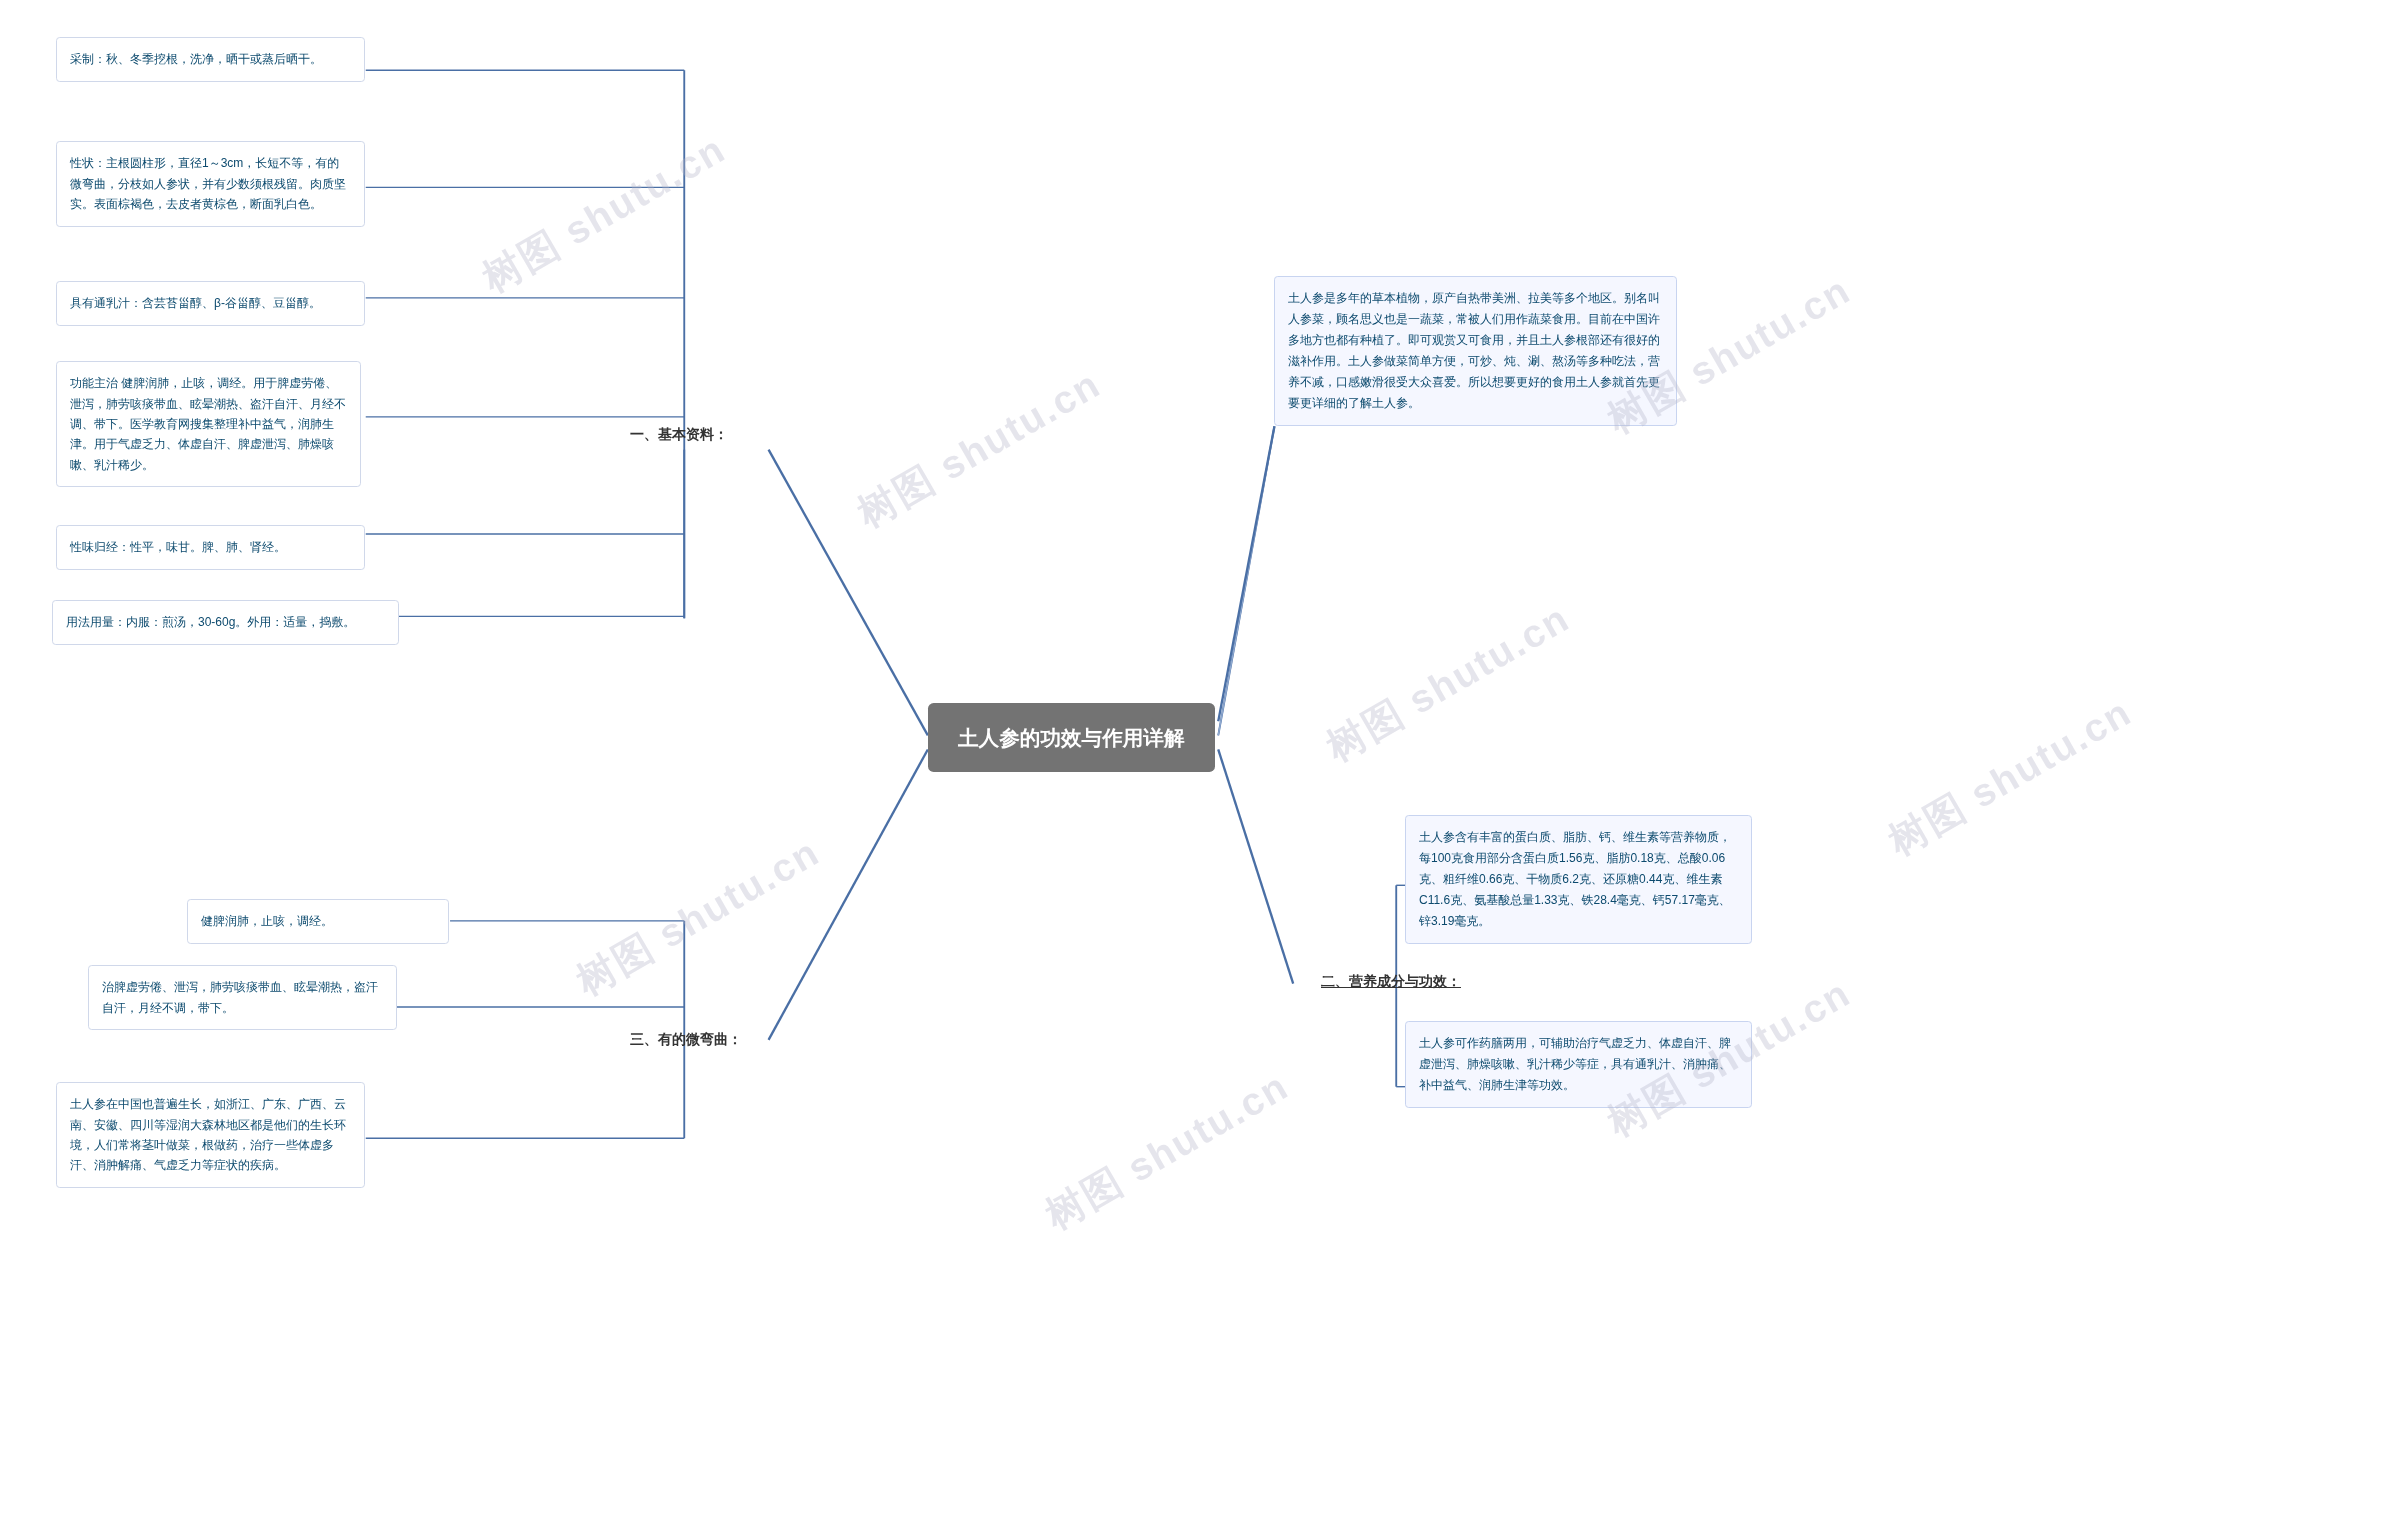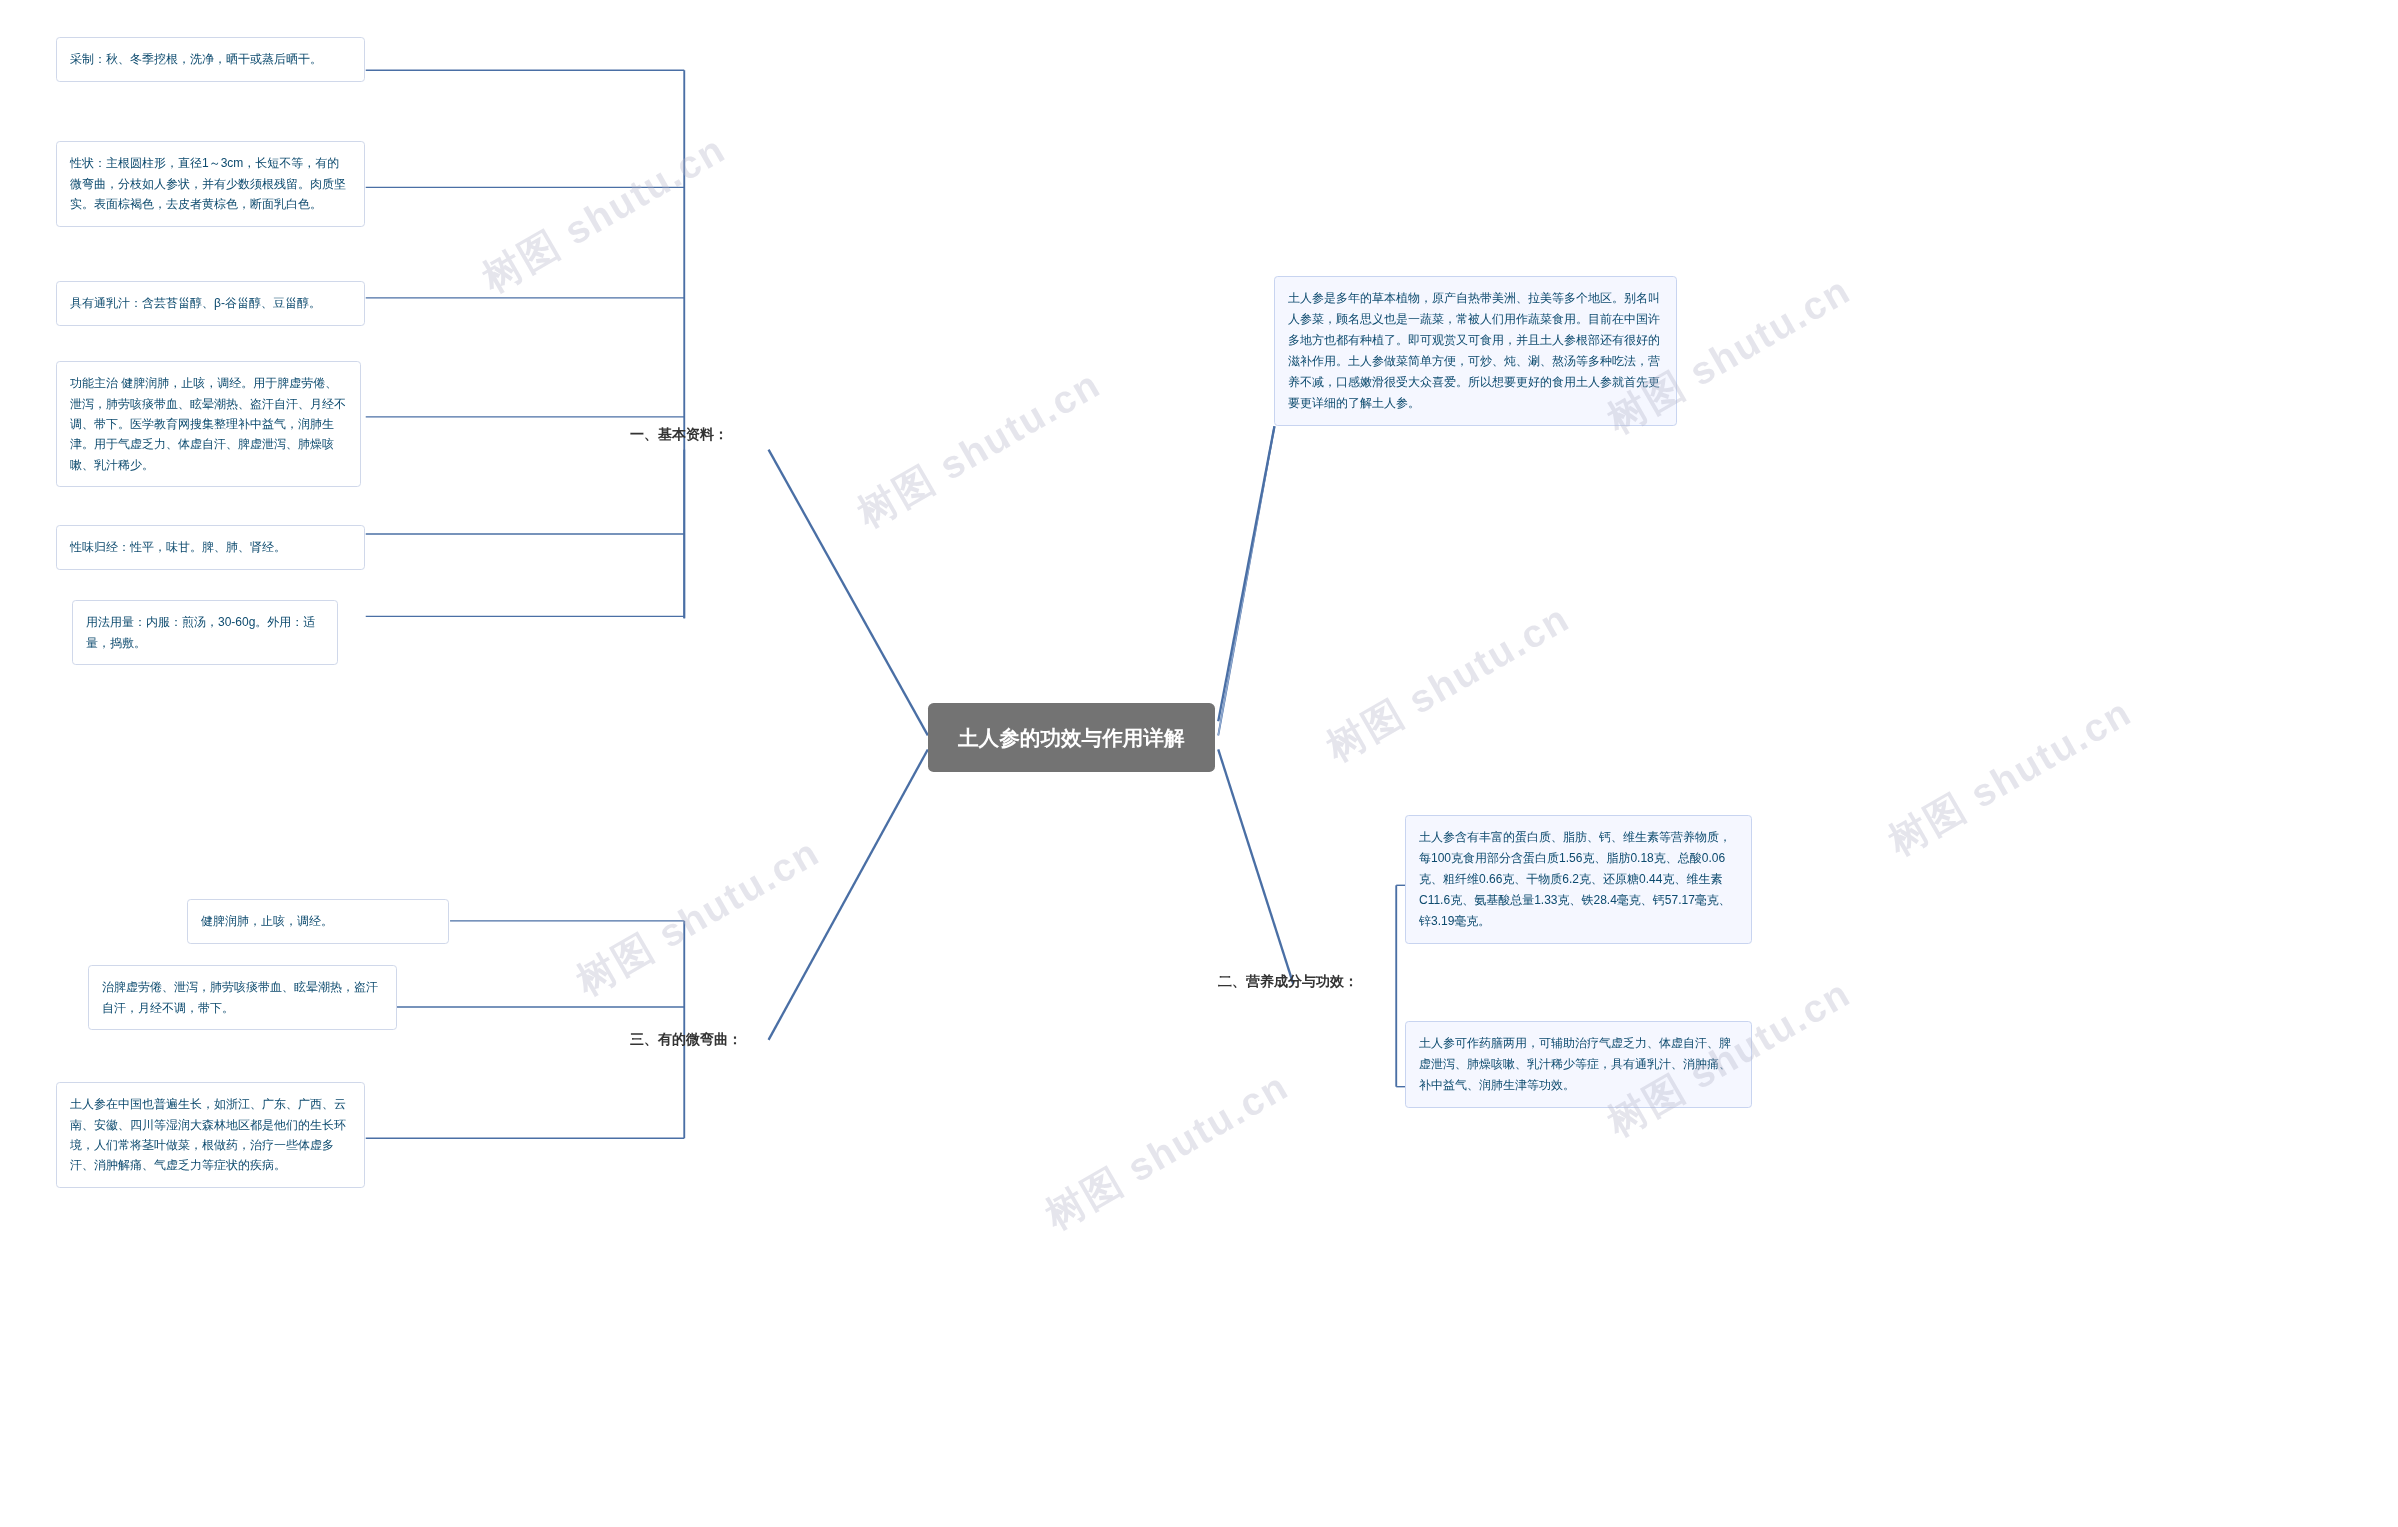--- a/index.html
+++ b/index.html
@@ -144,21 +144,21 @@
   <div class="watermark wm6">树图 shutu.cn</div>
   <div class="watermark wm7">树图 shutu.cn</div>
   <div class="watermark wm8">树图 shutu.cn</div>
 
   <div class="central-node" style="left:928px; top:703px;">土人参的功效与作用详解</div>
 
   <div class="branch-label" style="left:630px; top:426px;">一、基本资料：</div>
 
   <div class="branch-label" style="left:630px; top:1031px;">三、有的微弯曲：</div>
 
-  <div class="branch-label" style="left:1218px; top:973px;">二、营养成分与功效：</div>
+  <div class="branch-label" style="left:1321px; top:973px;text-decoration:underline;">二、营养成分与功效：</div>
 
   <div class="content-box white-box" style="left:56px; top:37px; width:309px;">
     <span>采制：秋、冬季挖根，洗净，晒干或蒸后晒干。</span>
   </div>
 
   <div class="content-box white-box" style="left:56px; top:141px; width:309px;">
     <span>性状：主根圆柱形，直径1～3cm，长短不等，有的微弯曲，分枝如人参状，并有少数须根残留。肉质坚实。表面棕褐色，去皮者黄棕色，断面乳白色。</span>
   </div>
 
   <div class="content-box white-box" style="left:56px; top:281px; width:309px;">
@@ -166,21 +166,21 @@
   </div>
 
   <div class="content-box white-box" style="left:56px; top:361px; width:305px;">
     <span>功能主治 健脾润肺，止咳，调经。用于脾虚劳倦、泄泻，肺劳咳痰带血、眩晕潮热、盗汗自汗、月经不调、带下。医学教育网搜集整理补中益气，润肺生津。用于气虚乏力、体虚自汗、脾虚泄泻、肺燥咳嗽、乳汁稀少。</span>
   </div>
 
   <div class="content-box white-box" style="left:56px; top:525px; width:309px;">
     <span>性味归经：性平，味甘。脾、肺、肾经。</span>
   </div>
 
-  <div class="content-box white-box" style="left:72px; top:600px; width:266px;">
+  <div class="content-box white-box" style="left:52px; top:600px; width:347px;">
     <span>用法用量：内服：煎汤，30-60g。外用：适量，捣敷。</span>
   </div>
 
   <div class="content-box white-box" style="left:187px; top:899px; width:262px;">
     <span>健脾润肺，止咳，调经。</span>
   </div>
 
   <div class="content-box white-box" style="left:56px; top:965px; width:309px;margin-left:32px;">
     <span>治脾虚劳倦、泄泻，肺劳咳痰带血、眩晕潮热，盗汗自汗，月经不调，带下。</span>
   </div>

